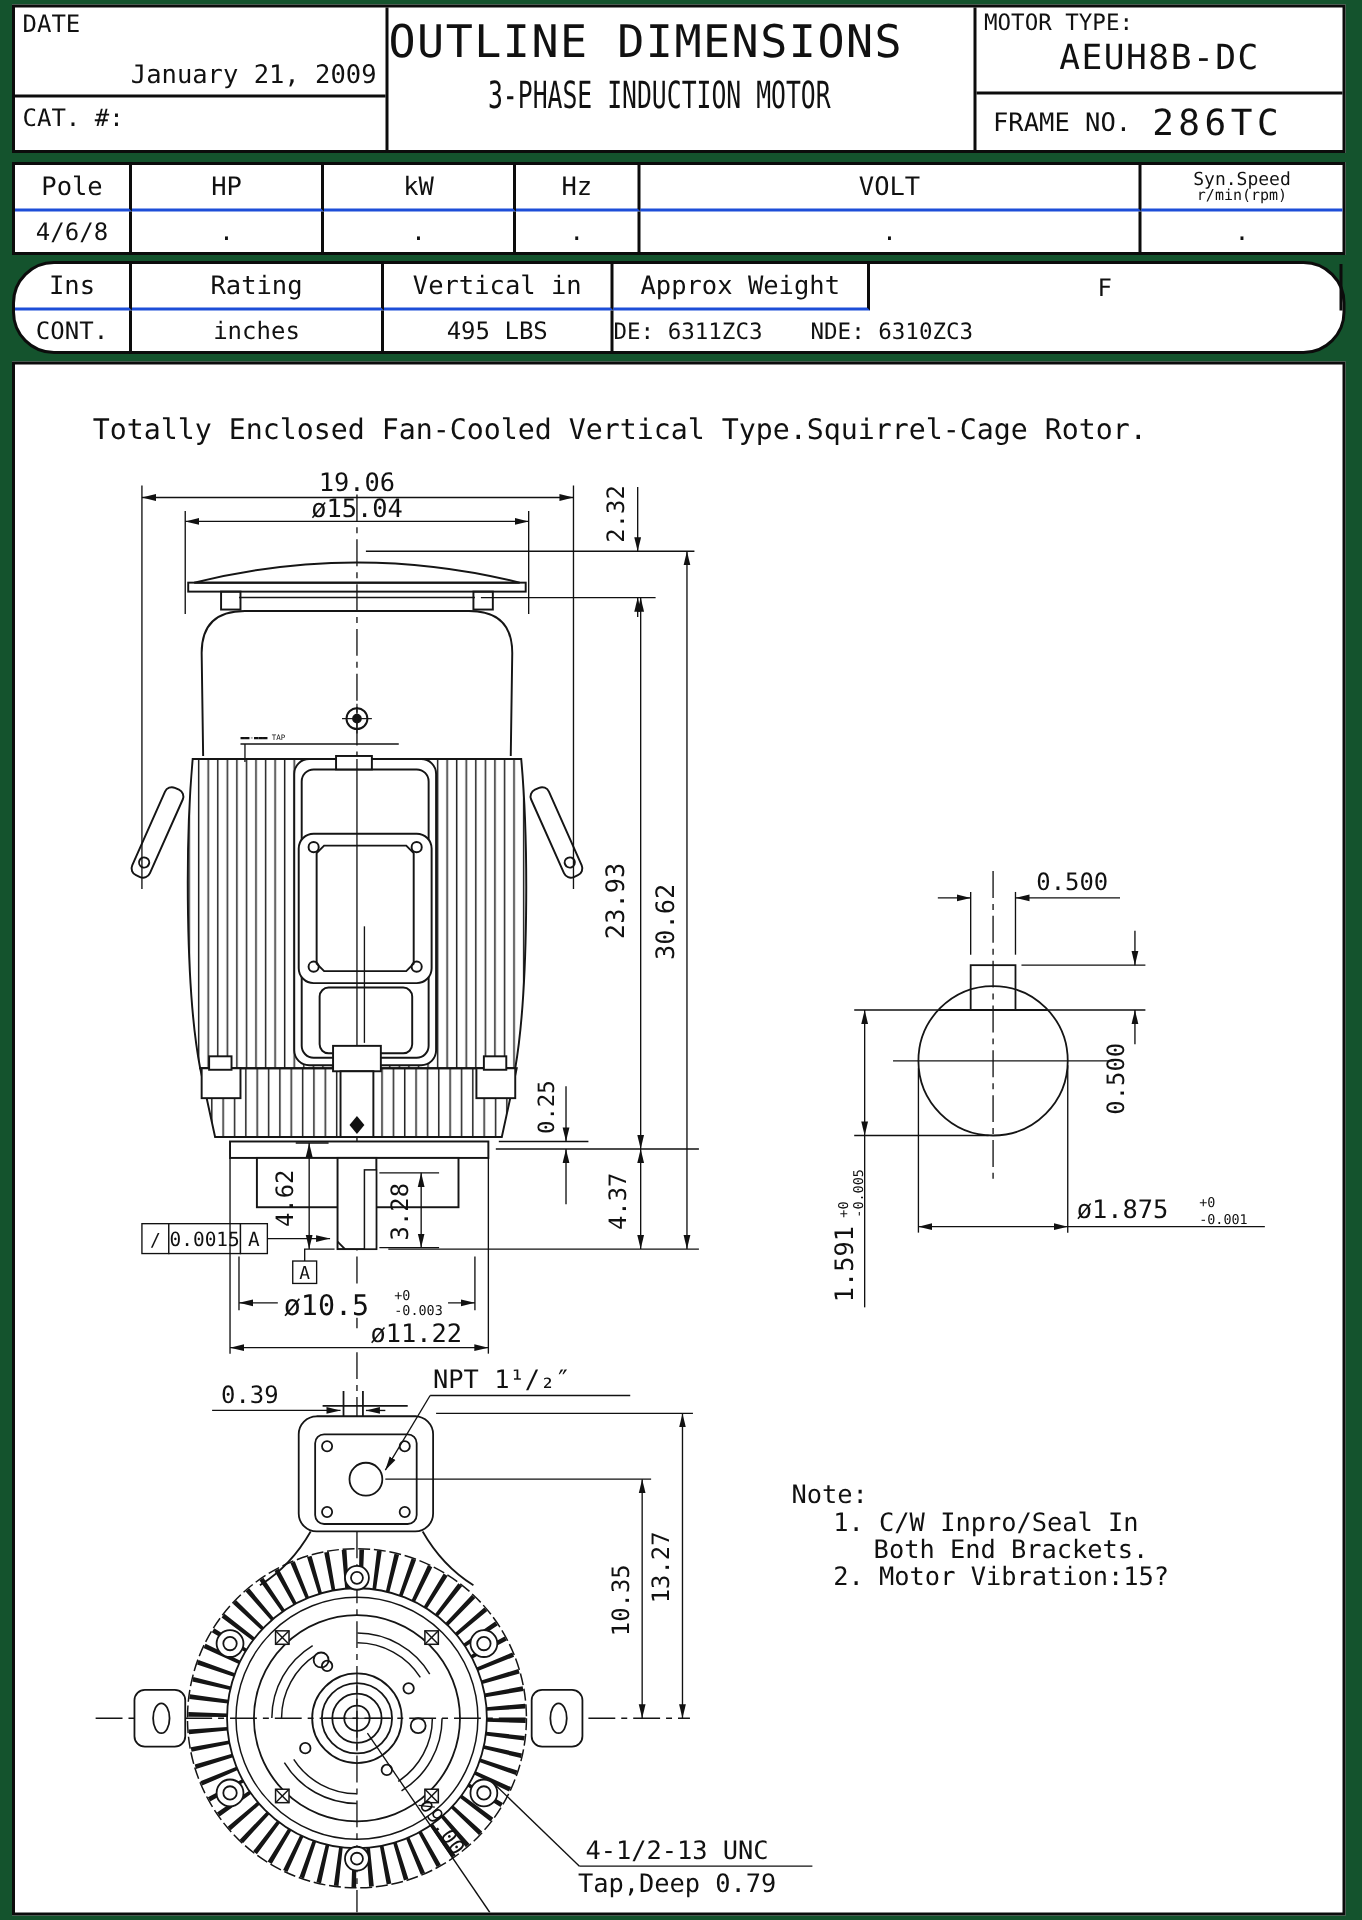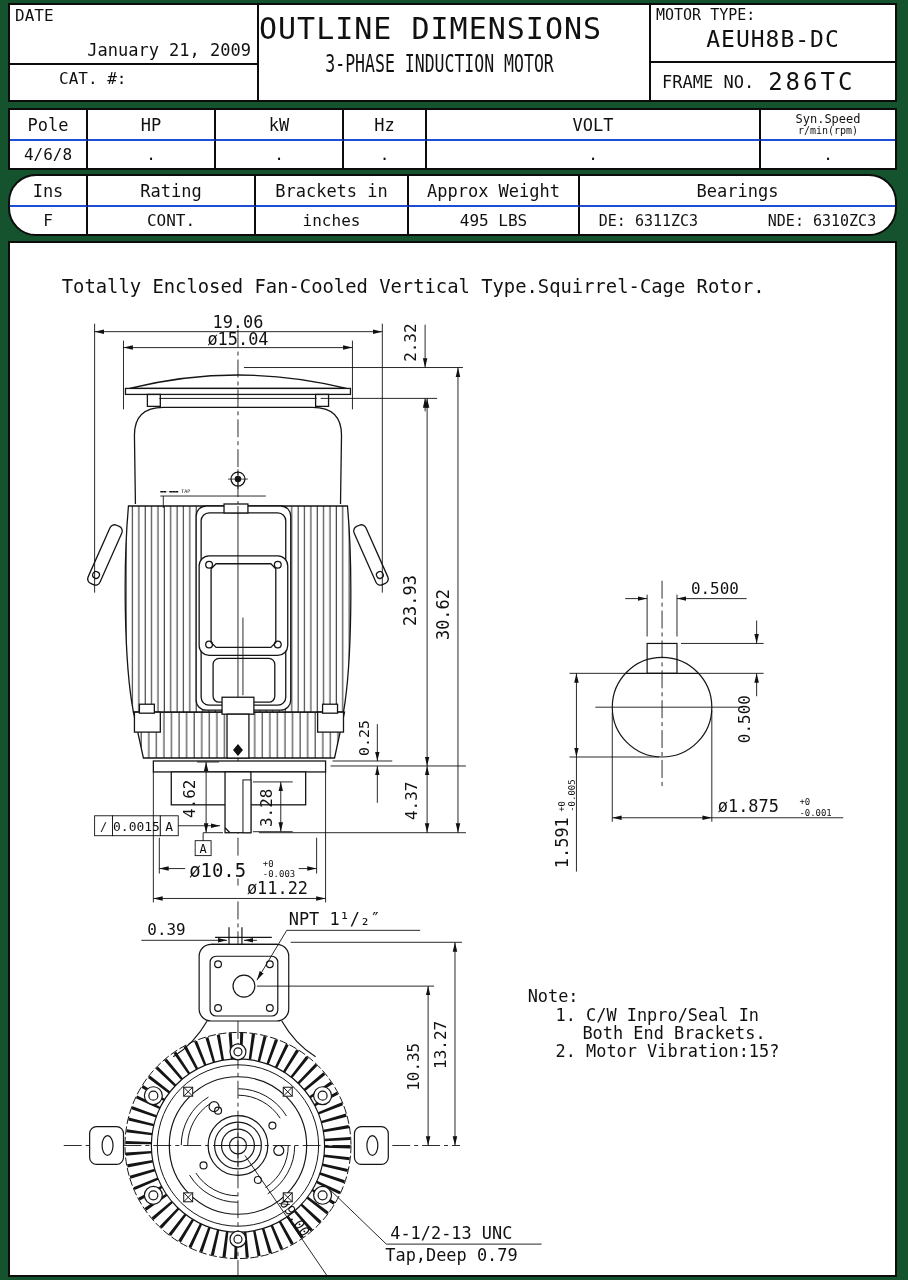--- a/index.html
+++ b/index.html
@@ -5,21 +5,21 @@
   html,body{margin:0;padding:0;background:#e8e8e8;}
   .sheet{position:relative;width:908px;height:1280px;background:#14532d;
          font-family:"DejaVu Sans Mono","Liberation Mono",monospace;color:#111;overflow:hidden;}
   .box{position:absolute;border:2px solid #0c0c0c;box-sizing:border-box;background:#fff;}
   
   .tb{left:8px;top:3px;width:889px;height:99px;display:flex;}
   .tb-left{width:249px;border-right:2px solid #0c0c0c;display:flex;flex-direction:column;box-sizing:border-box;}
   .tb-date{height:60px;border-bottom:2px solid #0c0c0c;position:relative;padding:1px 5px;box-sizing:border-box;}
   .lbl{font-size:16px;}
   .tb-date-val{position:absolute;right:6px;bottom:3px;font-size:17px;white-space:nowrap;}
-  .tb-cat{flex:1;padding:4px 5px;font-size:16px;margin-left:44px;}
+  .tb-cat{flex:1;padding:4px 5px;font-size:16px;}
   .tb-mid{flex:1;border-right:2px solid #0c0c0c;display:flex;flex-direction:column;box-sizing:border-box;}
   .tb-title{font-size:30px;letter-spacing:1px;margin-top:6px;white-space:nowrap;}
   .tb-sub{font-size:25px;transform:scaleX(0.66);transform-origin:50% 50%;margin-top:3px;white-space:nowrap;}
   .tb-right{width:244px;display:flex;flex-direction:column;box-sizing:border-box;}
   .tb-mt{height:58px;border-bottom:2px solid #0c0c0c;padding:1px 5px;box-sizing:border-box;}
   .tb-mt-val{text-align:center;font-size:23px;letter-spacing:1px;margin-top:2px;}
   .tb-frame{flex:1;display:flex;align-items:center;padding:0 11px;}
   .tb-frame-lbl{font-size:17px;}
   .tb-frame-val{font-size:24px;letter-spacing:3px;margin-left:14px;}
   
@@ -82,23 +82,22 @@
     <div class="c br data">.</div>
     <div class="c br data">.</div>
     <div class="c br data">.</div>
     <div class="c br data">.</div>
     <div class="c data">.</div>
   </div>
 
   <div class="box grid t2">
     <div class="c br bb">Ins</div>
     <div class="c br bb">Rating</div>
-    <div class="c br bb">Brackets in</div>
+    <div class="c br bb">Vertical in</div>
     <div class="c br bb">Approx Weight</div>
-    <div class="c bb">Bearings</div>
     <div class="c br data">F</div>
     <div class="c br data">CONT.</div>
     <div class="c br data">inches</div>
     <div class="c br data">495 LBS</div>
     <div class="c bearing-cell">
       <span>DE: 6311ZC3</span>
       <span>NDE: 6310ZC3</span>
     </div>
   </div>
 

